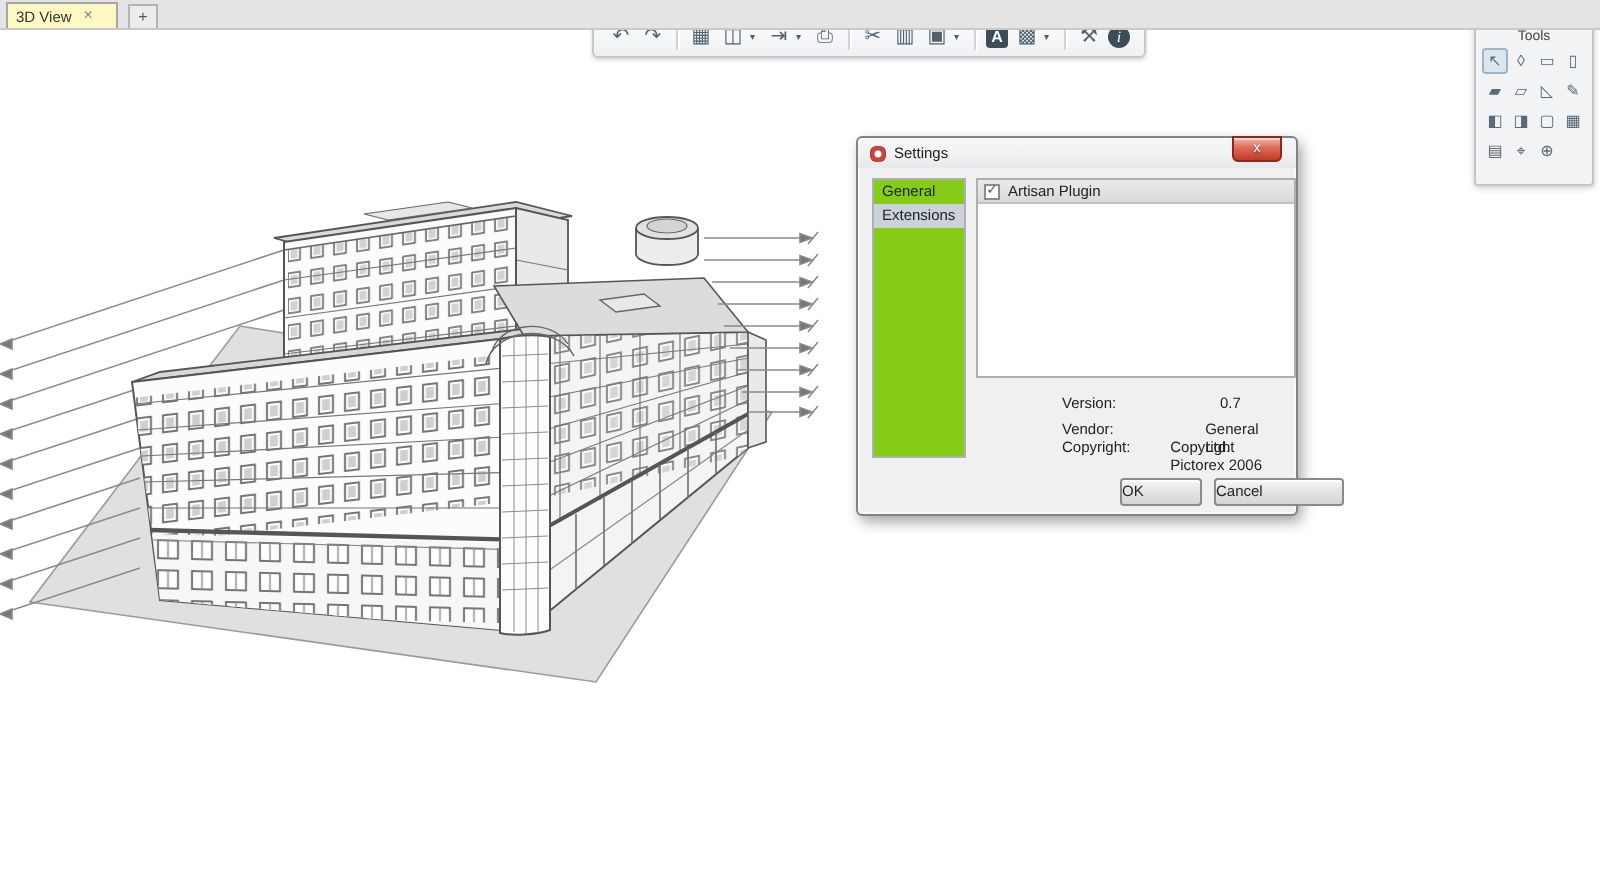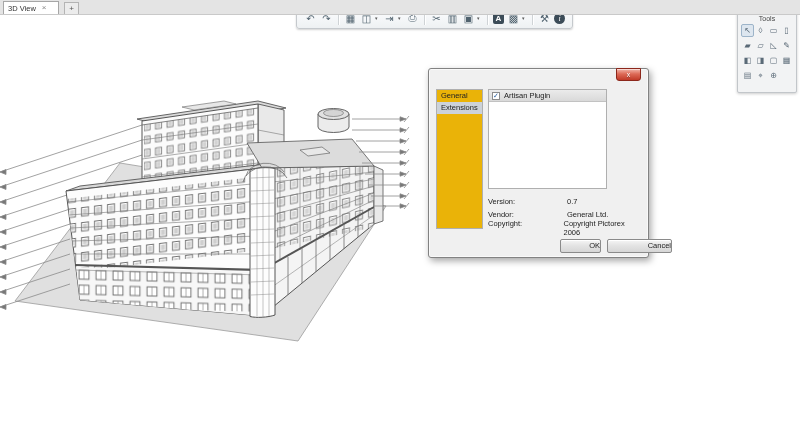--- a/index.html
+++ b/index.html
@@ -2,21 +2,21 @@
 <html><head>
 <meta charset="utf-8">
 <style>
   html,body{margin:0;padding:0;}
   body{width:800px;height:441px;position:relative;overflow:hidden;background:#ffffff;
        font-family:"Liberation Sans",sans-serif;-webkit-font-smoothing:antialiased;}
 
   
   .tab-bar{position:absolute;left:0;top:0;right:0;height:14px;background:#e4e4e4;
            border-bottom:1px solid #c9c9c9;z-index:40;}
-  .tab{position:absolute;left:3px;top:1px;height:13px;width:56px;background:#ffffff;
+  .tab{position:absolute;left:3px;top:1px;height:13px;width:56px;background:#fef9c3;
        border:1px solid #a6a6a6;border-bottom:none;font-size:7.5px;color:#333;
        display:flex;align-items:center;gap:6px;padding:0 4px;box-sizing:border-box;}
   .tab-close{color:#888;font-size:8px;line-height:8px;}
   .tab-new{position:absolute;left:64px;top:2px;width:15px;height:12px;background:#ececec;
        border:1px solid #b4b4b4;border-bottom:none;font-size:8px;color:#555;
        text-align:center;line-height:11px;box-sizing:border-box;}
 
   
   .toolbar{position:absolute;left:296px;top:7px;height:22px;display:flex;align-items:center;
        padding:0 7px;gap:3px;background:linear-gradient(#fcfdfe,#eef1f3);
@@ -53,35 +53,35 @@
        gap:4px;padding-left:6px;background:linear-gradient(#f7f8f9,#e7eaec);
        border-radius:3px 3px 0 0;}
   .dlg-gear{width:8px;height:8px;border-radius:3px;
        background:radial-gradient(circle at 50% 50%, #ffffff 0 1.5px, #c8453a 2px 60%, #8e2f26 100%);}
   .dlg-title-text{color:#1e1e1e;}
   .dlg-close{position:absolute;top:-1px;right:7px;width:25px;height:13px;
        background:linear-gradient(#f2b6ab,#dd6a57 45%,#c03a28);
        border:1px solid #8c271b;border-radius:0 0 3px 3px;color:#fff;font-size:7px;
        line-height:12px;text-align:center;text-shadow:0 1px 1px rgba(0,0,0,.35);
        box-shadow:inset 0 1px 0 rgba(255,255,255,.5);box-sizing:border-box;}
-  .dlg-sidebar{position:absolute;left:7px;top:20px;width:47px;height:140px;background:#eab308;
+  .dlg-sidebar{position:absolute;left:7px;top:20px;width:47px;height:140px;background:#84cc16;
        border:1px solid #afafaf;box-sizing:border-box;}
   .dlg-side-item{height:12px;line-height:12px;padding:0 4px;}
   .dlg-side-item.selected{background:#ccd2d9;}
-  .dlg-panel{position:absolute;left:59px;top:20px;width:119px;height:100px;background:#fff;
+  .dlg-panel{position:absolute;left:59px;top:20px;width:160px;height:100px;background:#fff;
        border:1px solid #afafaf;box-sizing:border-box;}
   .dlg-panel-header{height:11px;background:linear-gradient(#ebebeb,#d9d9d9);
        border-bottom:1px solid #c2c2c2;display:flex;align-items:center;gap:4px;padding:0 3px;}
   .dlg-checkbox{width:8px;height:8px;background:#fff;border:1px solid #8b8b8b;color:#2b5f9e;
        font-size:7px;line-height:6px;text-align:center;box-sizing:border-box;}
   .dlg-row{position:absolute;left:59px;width:152px;display:flex;}
-  .dlg-row .lbl{width:79px;}
+  .dlg-row .lbl{width:79px;margin-left:43px;}
   .row-version{top:128px;} .row-vendor{top:141px;} .row-copyright{top:150px;}
   .dlg-btn{position:absolute;height:14px;background:linear-gradient(#f6f6f6,#e4e4e4 45%,#d6d6d6);
-       border:1px solid #8a8a8a;border-radius:2px;font-size:7.5px;text-align:right;
+       border:1px solid #8a8a8a;border-radius:2px;font-size:7.5px;text-align:left;
        line-height:12px;box-sizing:border-box;box-shadow:inset 0 1px 0 #fff;color:#222;}
   .btn-ok{left:131px;top:170px;width:41px;}
   .btn-cancel{left:178px;top:170px;width:65px;}
 </style>
 </head>
 <body>
 
 <svg class="drawing" width="800" height="441" viewBox="0 0 800 441">
   <defs>
     <pattern id="pw1" width="13" height="15" patternUnits="userSpaceOnUse">
@@ -316,20 +316,24 @@
     <div class="tool">◨</div>
     <div class="tool">▢</div>
     <div class="tool">▦</div>
     <div class="tool">▤</div>
     <div class="tool">⌖</div>
     <div class="tool">⊕</div>
   </div>
 </div>
 
 <div class="dialog">
+  <div class="dlg-title">
+    <span class="dlg-gear"></span>
+    <span class="dlg-title-text">Settings</span>
+  </div>
   <div class="dlg-close">x</div>
 
   <div class="dlg-sidebar">
     <div class="dlg-side-item">General</div>
     <div class="dlg-side-item selected">Extensions</div>
   </div>
 
   <div class="dlg-panel">
     <div class="dlg-panel-header">
       <span class="dlg-checkbox">✓</span>

